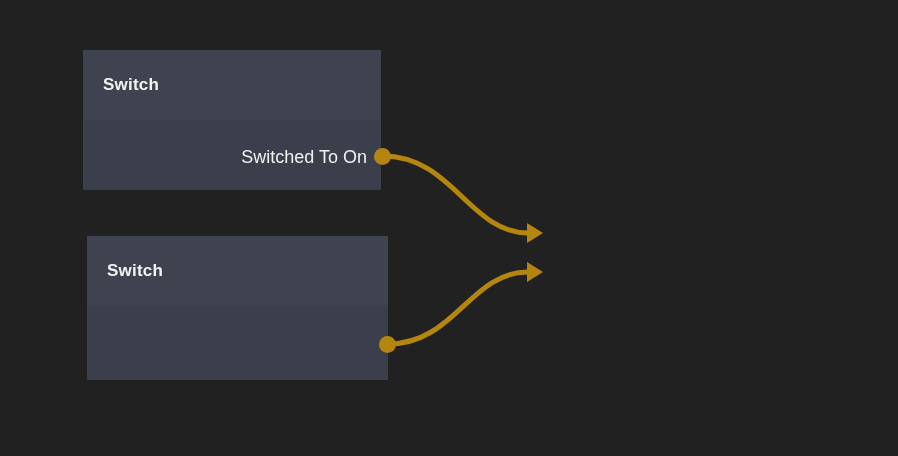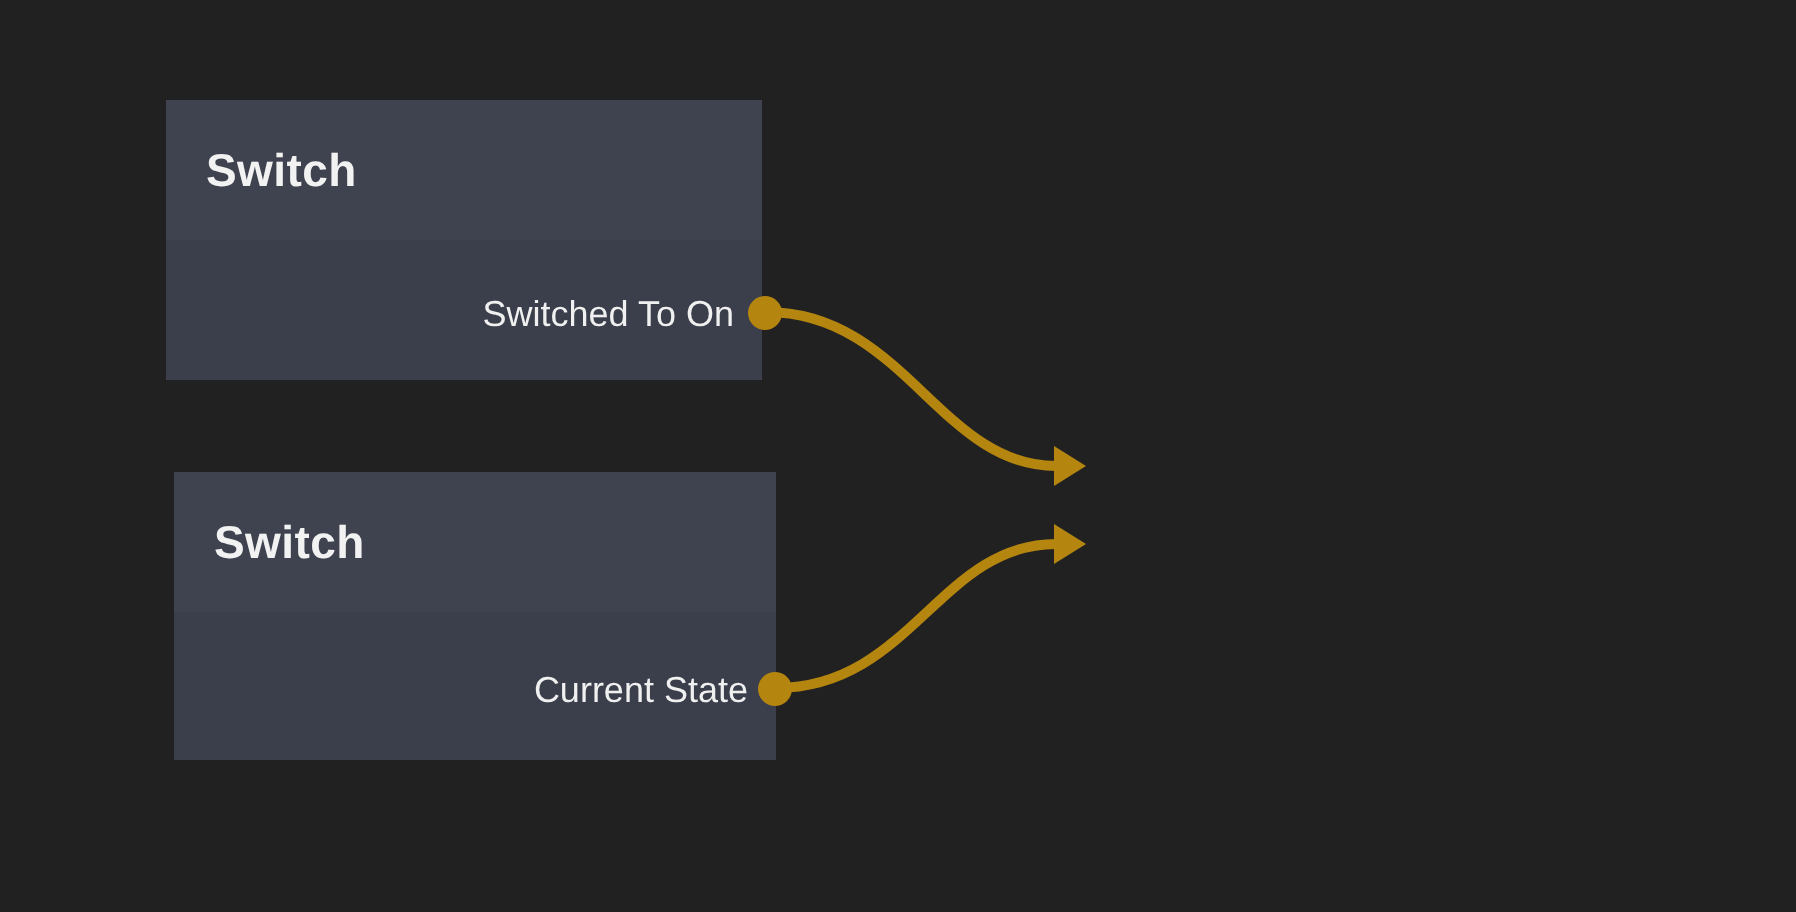--- a/index.html
+++ b/index.html
@@ -47,21 +47,21 @@
   .node-header {
     box-sizing: border-box;
     background: #3e434f;
     height: 70px;
     display: flex;
     align-items: center;
     padding-left: 20px;
   }
   .node-title {
     color: #f2f2f2;
-    font-size: 23px;
+    font-size: 17px;
     font-weight: bold;
     letter-spacing: 0.2px;
     white-space: nowrap;
   }
   .node-body {
     position: relative;
     box-sizing: border-box;
     background: #3a3f4b;
   }
 
@@ -127,25 +127,20 @@
       </div>
     </div>
   </div>
 
   <div class="pin-dot" style="left:374px; top:148px;"></div>
 
   <div class="node" style="left:87px; top:236px; width:301px; height:144px;">
     <div class="node-header">
       <span class="node-title">Switch</span>
     </div>
-    <div class="node-body" style="height:74px;">
-      <div class="pin-row out" style="top:30px;">
-        <span class="pin-label">Current State</span>
-      </div>
-    </div>
   </div>
 
   <div class="pin-dot" style="left:379px; top:336px;"></div>
 
 
   <div class="pin-arrow" style="left:527px; top:223px;"></div>
   <div class="pin-arrow" style="left:527px; top:262px;"></div>
 
 </div>
 

